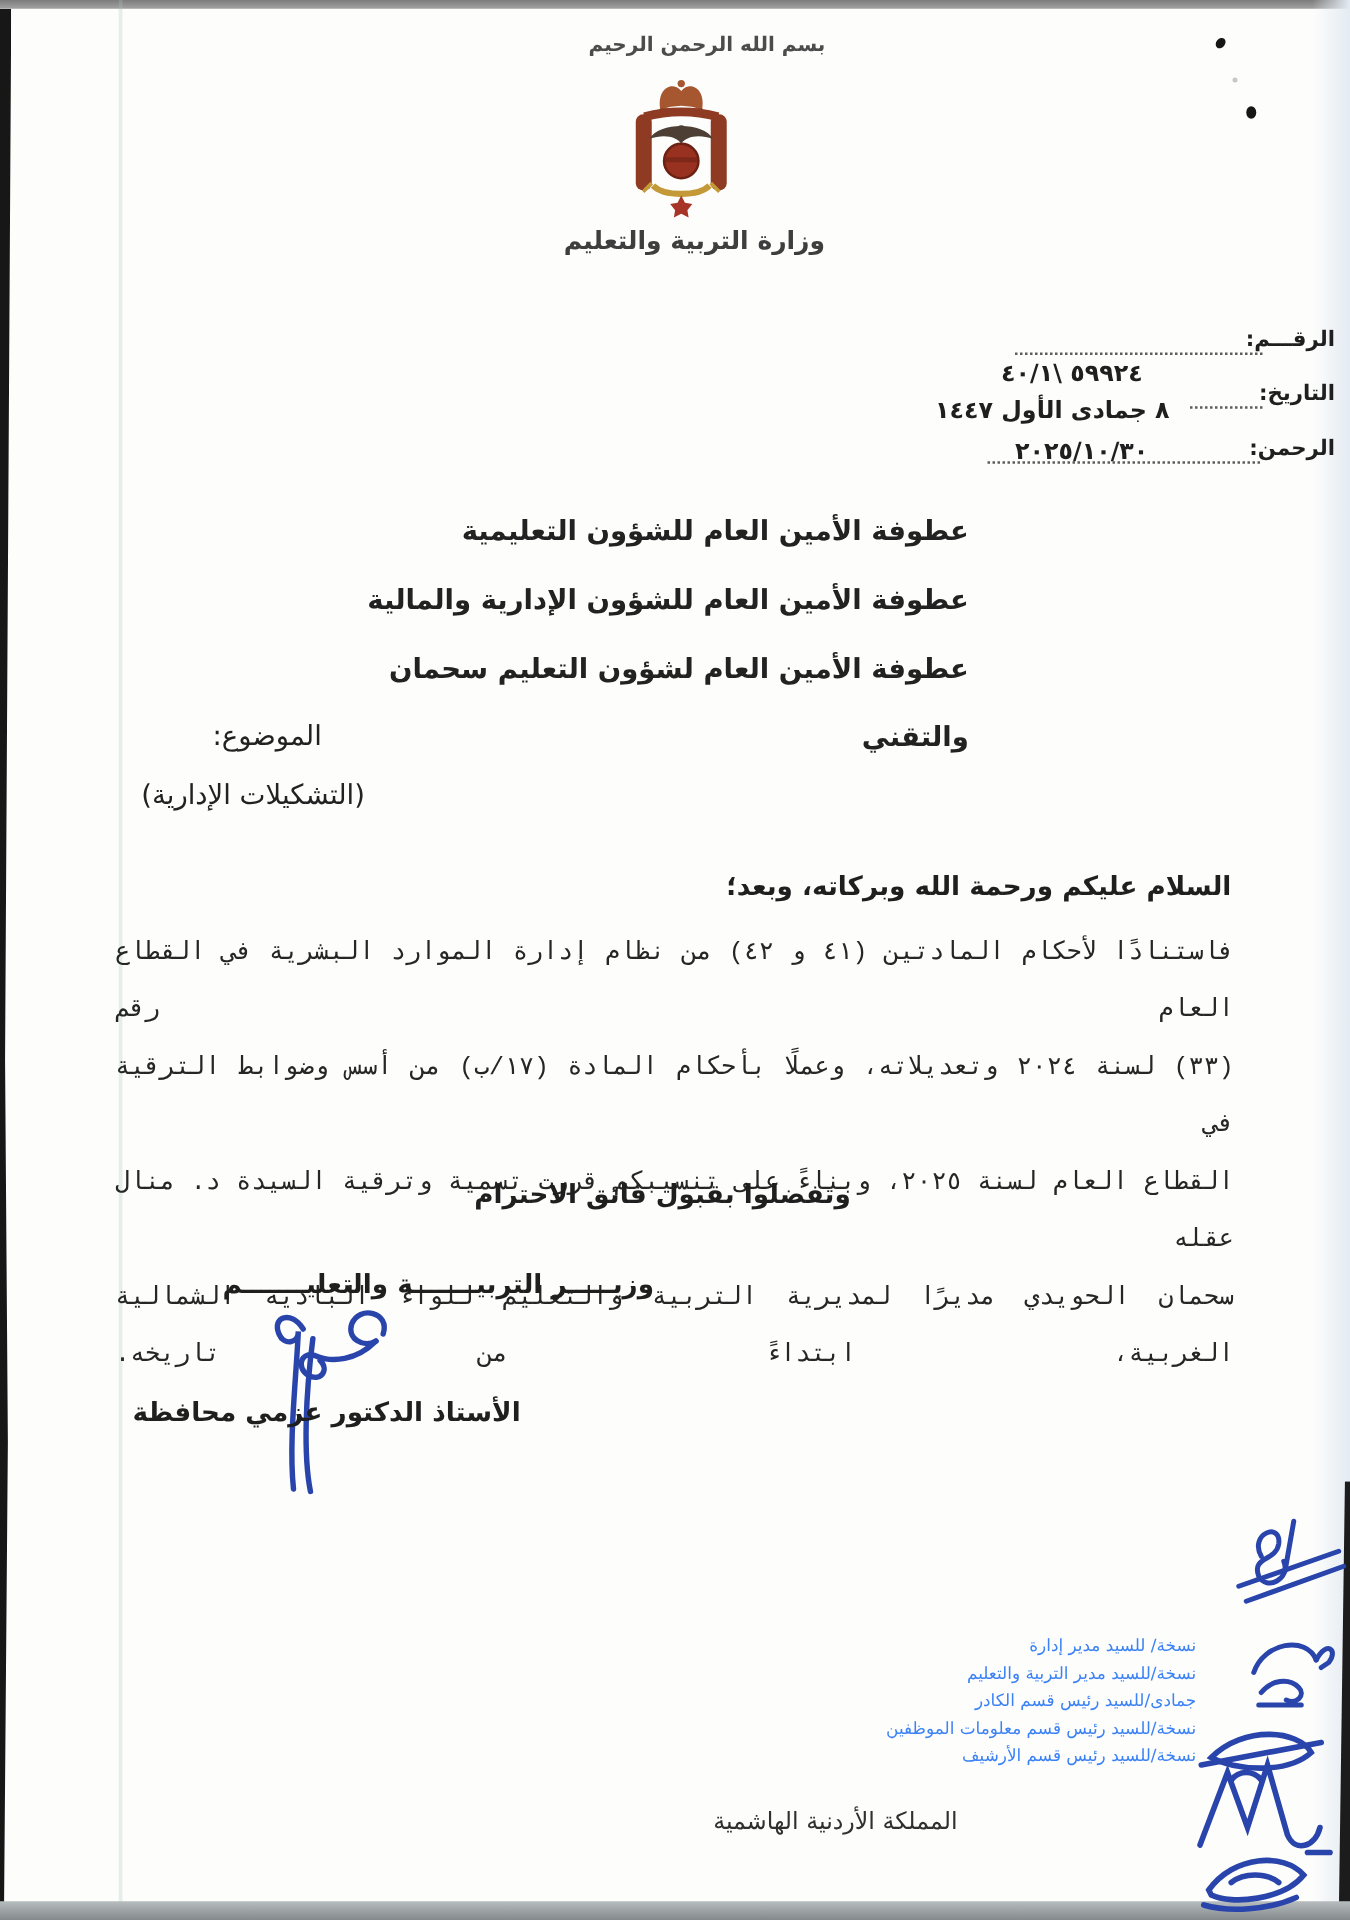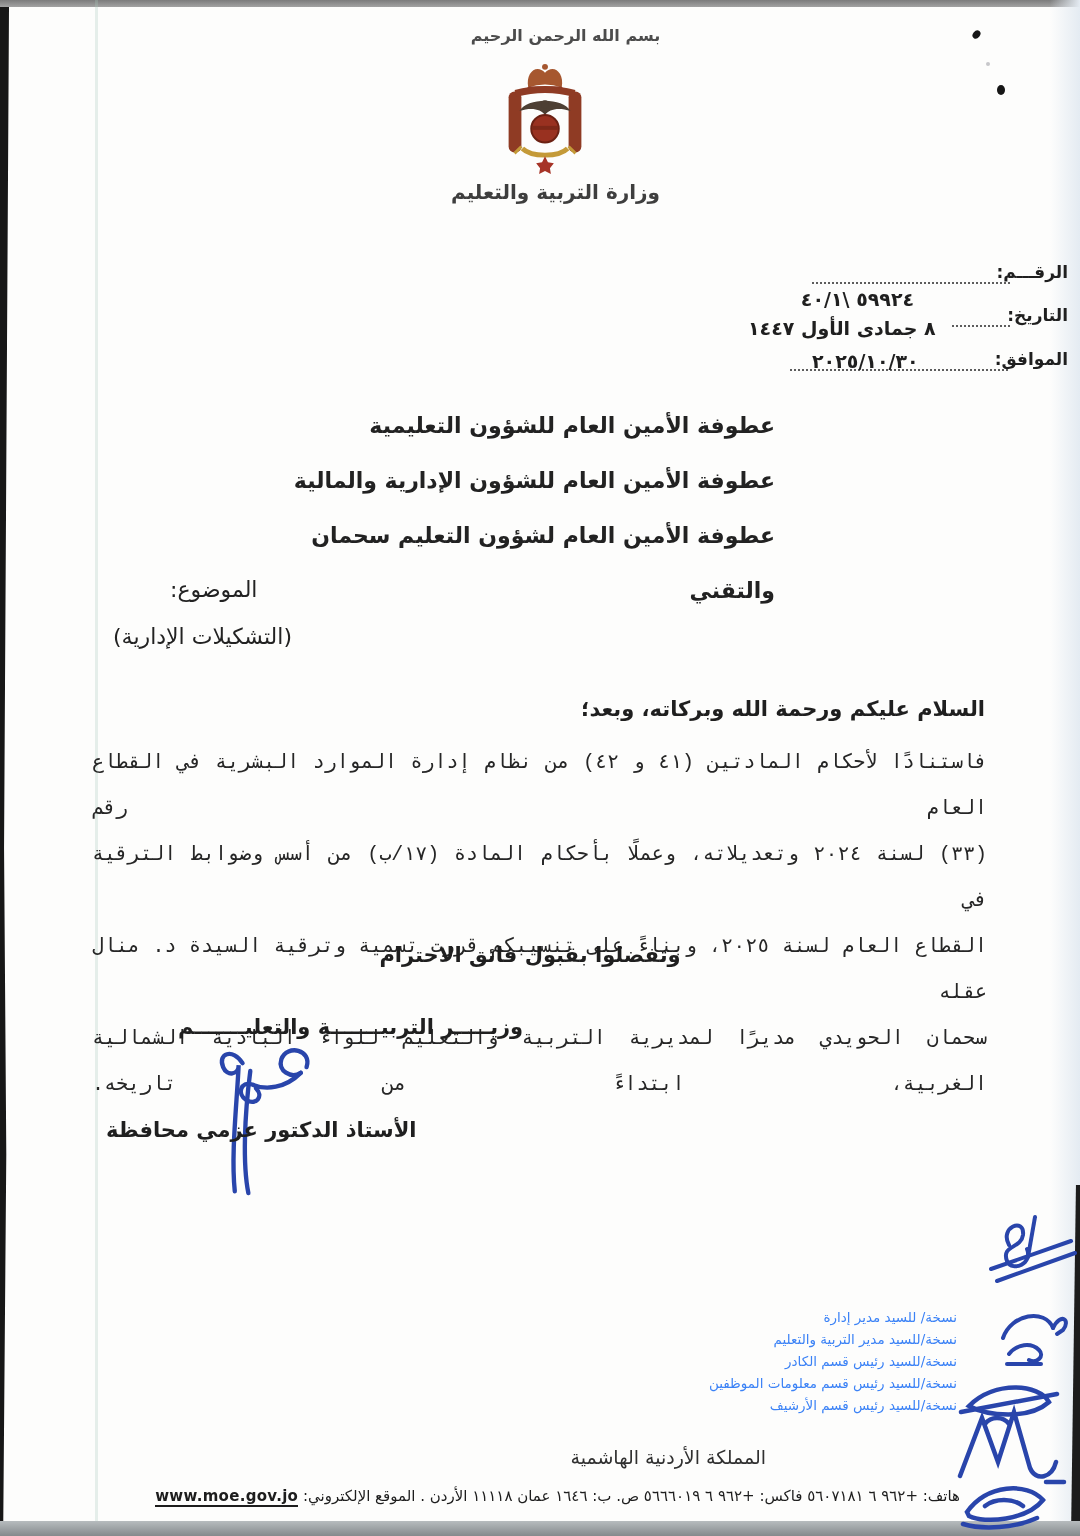--- a/index.html
+++ b/index.html
@@ -92,21 +92,21 @@
   <div class="abs ministry-cal">وزارة التربية والتعليم</div>
 
   <div class="abs ref-label" style="top:262px;">الرقـــم:</div>
   <div class="abs dots" style="left:812px;top:281px;width:198px;"></div>
   <div class="abs ref-value" style="left:770px;top:288px;width:175px;text-align:center;direction:ltr;">٥٩٩٢٤ \٤٠/١</div>
 
   <div class="abs ref-label" style="top:305px;">التاريخ:</div>
   <div class="abs dots" style="left:952px;top:324px;width:58px;"></div>
   <div class="abs ref-value" style="left:748px;top:317px;direction:rtl;">٨ جمادى الأول ١٤٤٧</div>
 
-  <div class="abs ref-label" style="top:349px;">الموافق:</div>
+  <div class="abs ref-label" style="top:349px;">الرحمن:</div>
   <div class="abs dots" style="left:790px;top:368px;width:218px;"></div>
   <div class="abs ref-value" style="left:812px;top:350px;direction:ltr;">٢٠٢٥/١٠/٣٠</div>
 
   <div class="abs recipients">
     <div>عطوفة الأمين العام للشؤون التعليمية</div>
     <div>عطوفة الأمين العام للشؤون الإدارية والمالية</div>
     <div>عطوفة الأمين العام لشؤون التعليم سحمان والتقني</div>
   </div>
 
   <div class="abs subj" style="left:170px;top:577px;">الموضوع:</div>
@@ -130,21 +130,21 @@
       <path d="M52,26 C42,10 26,16 32,30 C36,40 48,38 48,28 C46,70 40,120 44,158"></path>
       <path d="M60,34 C54,80 52,130 58,160"></path>
     </svg>
   </div>
 
   <div class="abs minister-name">الأستاذ الدكتور عزمي محافظة</div>
 
   <div class="abs cc">
     <div>نسخة/ للسيد مدير إدارة</div>
     <div>نسخة/للسيد مدير التربية والتعليم</div>
-    <div>نسخة/للسيد رئيس قسم الكادر</div>
+    <div>جمادى/للسيد رئيس قسم الكادر</div>
     <div>نسخة/للسيد رئيس قسم معلومات الموظفين</div>
     <div>نسخة/للسيد رئيس قسم الأرشيف</div>
   </div>
 
   <div class="abs" style="left:983px;top:1205px;">
     <svg viewBox="0 0 96 86" width="96" height="86" fill="none" stroke="#2945ab" stroke-width="4" stroke-linecap="round">
       <path d="M26,40 c-10,-18 16,-28 14,-10 c-2,14 -22,10 -16,26 c6,12 26,2 20,-12"></path>
       <path d="M52,12 L45,52"></path>
       <path d="M8,64 L88,36"></path>
       <path d="M14,76 L92,48"></path>
@@ -173,18 +173,14 @@
   </div>
   <div class="abs" style="left:955px;top:1476px;">
     <svg viewBox="0 0 100 56" width="100" height="56" fill="none" stroke="#2945ab" stroke-width="4.5" stroke-linecap="round">
       <path d="M12,36 C32,8 72,6 88,24 C72,44 30,48 14,40 Z"></path>
       <path d="M30,30 c10,-8 28,-8 38,0"></path>
       <path d="M8,48 c20,6 52,4 74,-6"></path>
     </svg>
   </div>
 
   <div class="abs kingdom">المملكة الأردنية الهاشمية</div>
-  <div class="abs contact">
-    <span>هاتف: +٩٦٢ ٦ ٥٦٠٧١٨١ فاكس: +٩٦٢ ٦ ٥٦٦٦٠١٩ ص. ب: ١٦٤٦ عمان ١١١١٨ الأردن . الموقع الإلكتروني:</span>
-    <span class="url">www.moe.gov.jo</span>
-  </div>
 
 </div>
 
 </body></html>

